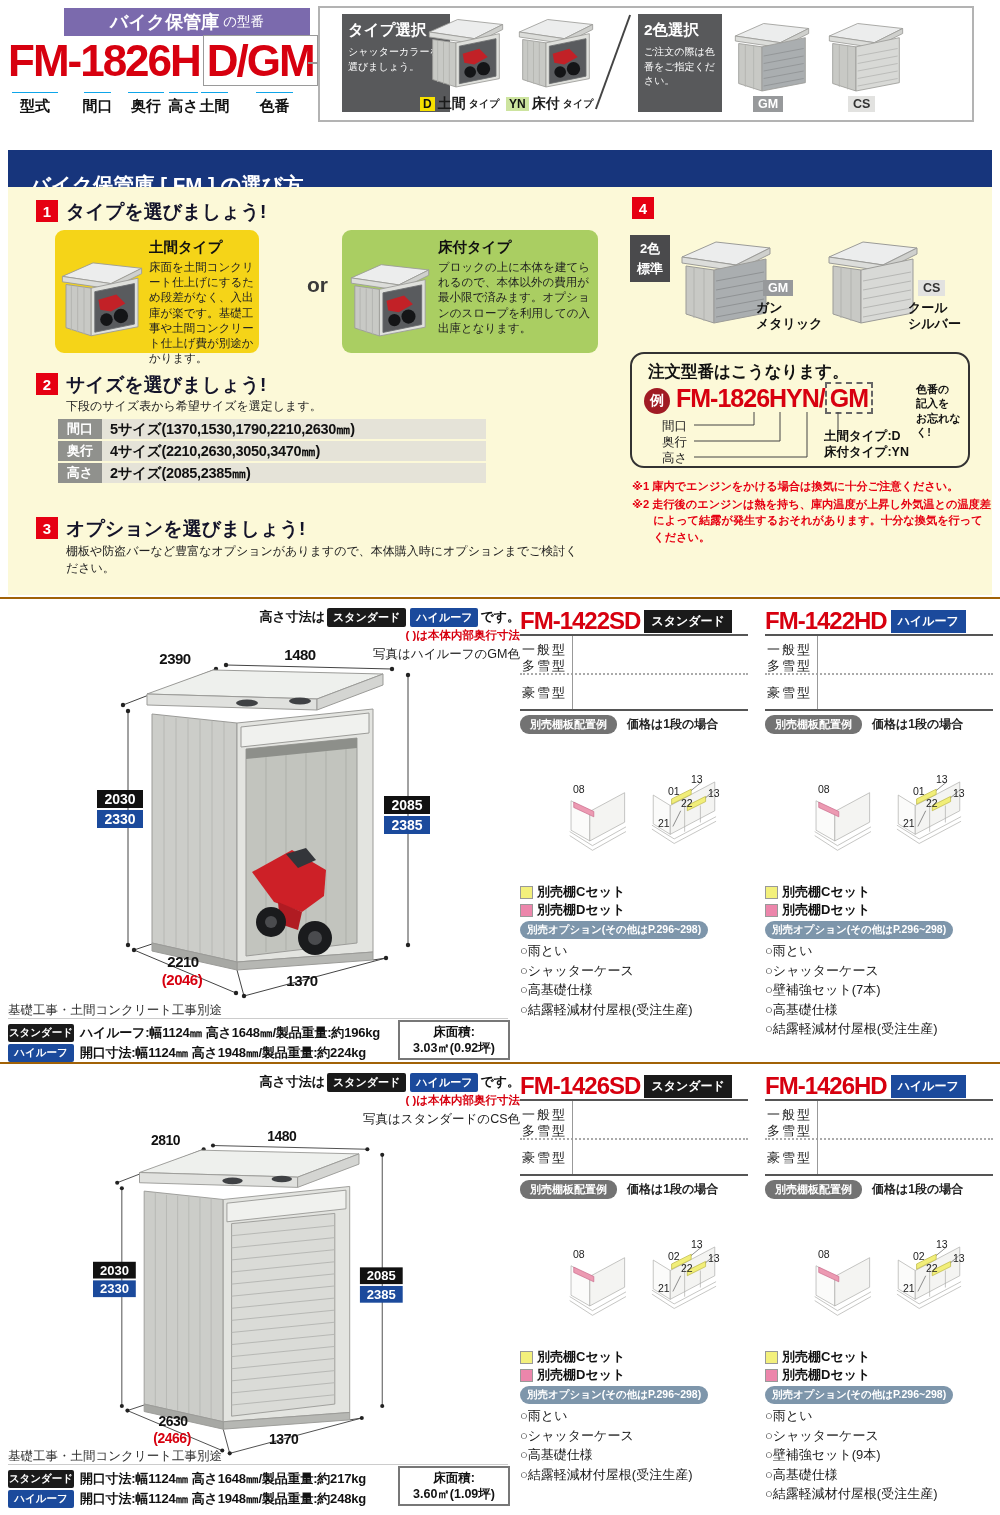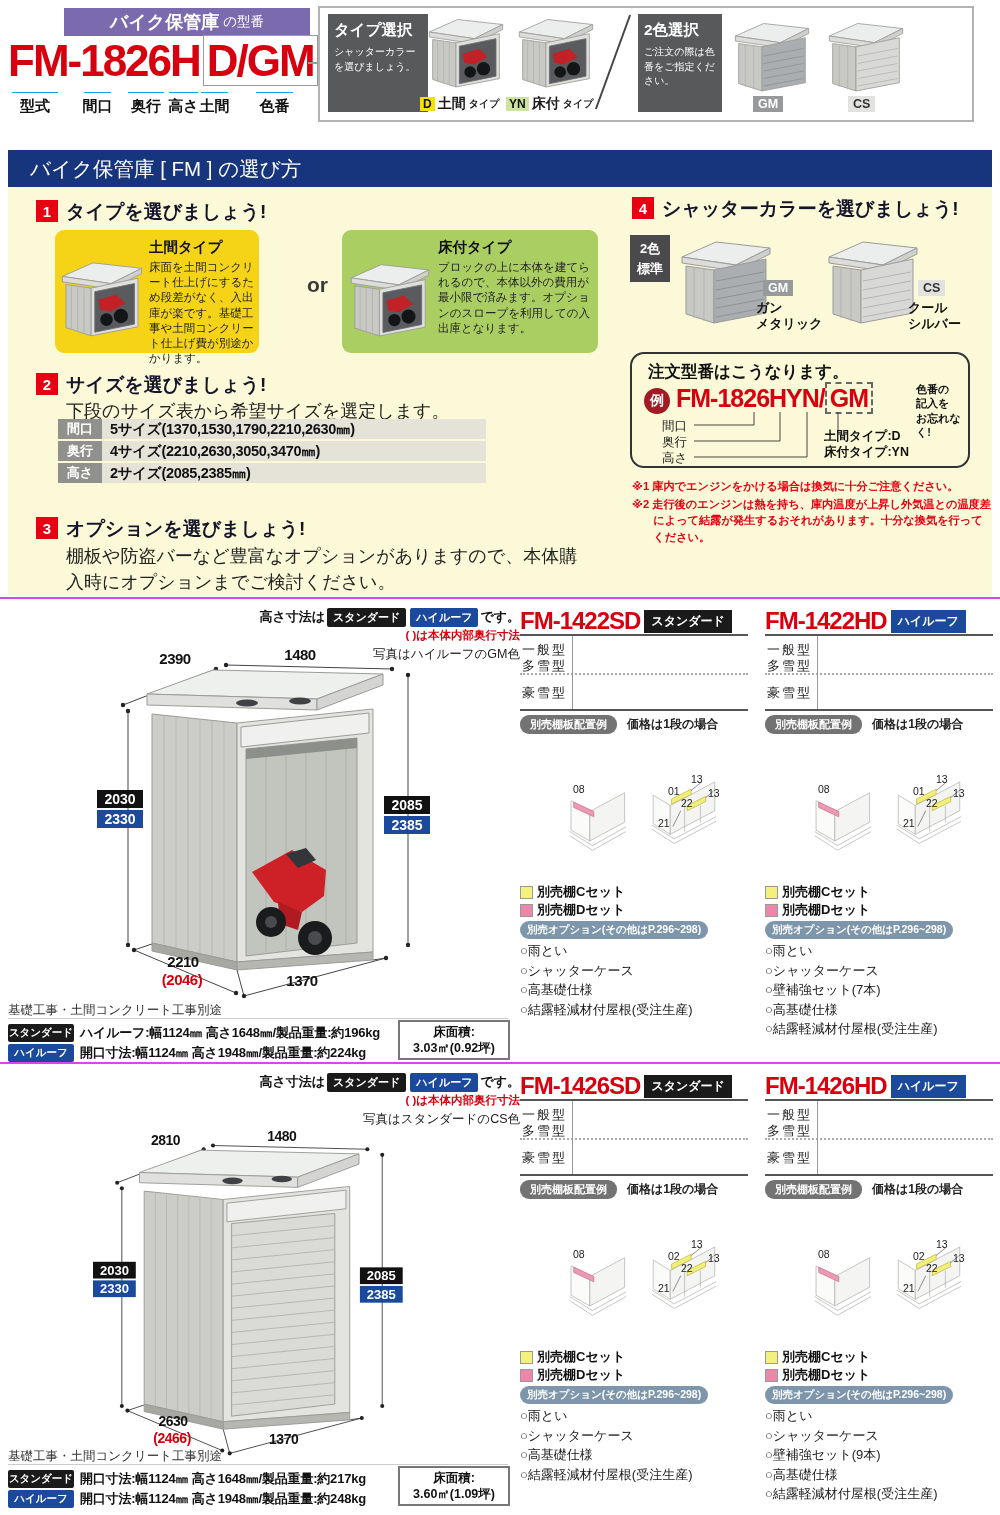--- a/index.html
+++ b/index.html
@@ -20,54 +20,54 @@
   .type-box{left:318px;top:6px;width:652px;height:112px;border:2px solid #b3b3b3;background:#fff;}
   .dark-panel{background:#58595b;color:#fff;padding:6px 6px;box-sizing:border-box;}
   .dark-panel .pt{font-size:15.5px;font-weight:bold;margin-bottom:4px;}
   .dark-panel .pn{font-size:10px;line-height:1.45;}
   .codebadge{font-size:12px;font-weight:bold;padding:0 3px;color:#111;}
   .thumb-label{display:flex;align-items:center;gap:3px;white-space:nowrap;}
   .thumb-label .nm{font-size:14px;font-weight:bold;}
   .thumb-label .sfx{font-size:10px;font-weight:bold;}
   
   .blue-bar{left:8px;top:150px;width:984px;height:37px;background:#17357c;}
-  .blue-bar span{position:absolute;left:22px;top:0;line-height:37px;color:#fff;font-size:20.5px;font-weight:normal;}
+  .blue-bar span{position:absolute;left:22px;top:16px;line-height:37px;color:#fff;font-size:20.5px;font-weight:bold;}
   
   .cream{left:8px;top:187px;width:984px;height:408px;background:#fcf9d8;}
   .step-num{width:22px;height:22px;background:#e60012;color:#fff;font-weight:bold;font-size:15px;
     display:flex;align-items:center;justify-content:center;}
   .step-title{font-size:19px;font-weight:bold;color:#14142a;white-space:nowrap;}
   .card1{border-radius:9px;box-sizing:border-box;}
   .card1 .ct{font-size:14.5px;font-weight:bold;color:#111;margin-bottom:3px;}
   .card1 .cd{font-size:11.5px;line-height:1.32;color:#222;}
   .or{font-size:21px;font-weight:bold;color:#3a3a3a;}
   .sizetable .row{display:flex;margin-bottom:2px;height:20px;}
   .sizetable .lb{width:44px;background:#90918d;color:#fff;font-size:13px;font-weight:bold;
     display:flex;align-items:center;justify-content:center;}
   .sizetable .vl{flex:1;background:#e5e3d8;font-size:14.5px;font-weight:bold;color:#111;
     display:flex;align-items:center;padding-left:8px;letter-spacing:-0.3px;}
   .rednote{font-size:11.5px;font-weight:bold;color:#e60012;}
-  .body-text{font-size:18px;line-height:1.45;color:#222;}
+  .body-text{font-size:12px;line-height:1.45;color:#222;}
   .nishoku{background:#4a4a4c;color:#fff;font-size:13px;font-weight:bold;text-align:center;
     line-height:1.5;padding:4px 5px;}
   .colorcode{font-size:12.5px;font-weight:bold;padding:1px 5px;}
   .colorname{font-size:13px;font-weight:bold;line-height:1.2;color:#111;}
   .order-box{border:2.5px solid #333;border-radius:14px;box-sizing:border-box;}
   .ob-title{font-size:16.5px;font-weight:bold;color:#111;}
   .rei{width:26px;height:26px;border-radius:50%;background:#a01b24;color:#fff;font-size:14px;
     font-weight:bold;display:flex;align-items:center;justify-content:center;}
   .ob-model{font-size:25px;font-weight:bold;color:#d7000f;letter-spacing:-1px;white-space:nowrap;}
   .ob-model .gmbox{border:2px dashed #666;padding:0 3px;}
   .ob-lab{font-size:12.5px;color:#222;}
   .ob-type{font-size:12.5px;font-weight:bold;color:#111;white-space:nowrap;}
   .reminder{font-size:11px;font-weight:bold;color:#111;line-height:1.3;}
   .caution{font-size:11.2px;font-weight:bold;color:#e60012;line-height:1.45;
     padding-left:1.9em;text-indent:-1.9em;margin-bottom:2px;}
   
-  .product{left:0;width:1000px;border-top:2px solid #d946ef;background:#fff;}
+  .product{left:0;width:1000px;border-top:2px solid #a16207;background:#fff;}
   .notes{text-align:right;line-height:1.55;}
   .notes .l1{font-size:13px;font-weight:bold;color:#111;}
   .notes .l2{font-size:11.5px;font-weight:bold;color:#d7000f;}
   .notes .l3{font-size:12.5px;color:#222;}
   .bdg{display:inline-block;font-size:11px;font-weight:bold;color:#fff;padding:1px 6px;border-radius:2px;margin:0 2px;}
   .bdg.black{background:#1a1a1a;}
   .bdg.blue{background:#1b4a9c;}
   .dim{position:absolute;font-size:15px;font-weight:bold;color:#111;text-align:center;letter-spacing:-0.5px;}
   .dim.red{color:#d7000f;}
   .dimbadge{position:absolute;font-size:14px;font-weight:bold;color:#fff;text-align:center;
@@ -193,21 +193,21 @@
       <span>高さ</span>
     </div>
   <div class="abs ulab" style="left:201px;top:84px;width:27px">
       <span>土間</span>
     </div>
   <div class="abs ulab" style="left:256px;top:84px;width:37px">
       <span>色番</span>
     </div>
 
   <div class="abs type-box">
-    <div class="abs dark-panel" style="left:8px;top:6px;width:100px;height:98px">
+    <div class="abs dark-panel" style="left:22px;top:6px;width:108px;height:98px">
       <div class="pt">タイプ選択</div>
       <div class="pn">シャッターカラーを選びましょう。</div>
     </div>
     <svg class="abs" style="left:102px;top:4px" width="88" height="80">
         <use href="#shed-open"></use>
       </svg>
     <div class="abs thumb-label" style="left:100px;top:87px">
       <span class="codebadge" style="background:#f6e000">D</span>
       <span class="nm">土間</span>
       <span class="sfx">タイプ</span>
@@ -287,21 +287,20 @@
 
     <div class="abs step-num" style="left:28px;top:330px">
         <span>3</span>
       </div>
     <div class="abs body-text" style="left:58px;top:356px;width:520px">棚板や防盗バーなど豊富なオプションがありますので、本体購入時にオプションまでご検討ください。</div>
     <div class="abs step-title" style="left:58px;top:329px">オプションを選びましょう!</div>
 
     <div class="abs step-num" style="left:624px;top:10px">
         <span>4</span>
       </div>
-    <div class="abs step-title" style="left:654px;top:9px">シャッターカラーを選びましょう!</div>
     <div class="abs nishoku prewrap" style="left:622px;top:48px;width:30px">2色
 標準</div>
     <svg class="abs c-gm" style="left:668px;top:42px" width="100" height="104">
         <use href="#shed-closed"></use>
       </svg>
     <span class="abs colorcode" style="left:755px;top:93px;background:#97999b;color:#fff">GM</span>
     <div class="abs colorname prewrap" style="left:748px;top:113px">ガン
 メタリック</div>
     <svg class="abs c-cs" style="left:815px;top:42px" width="100" height="104">
         <use href="#shed-closed"></use>

